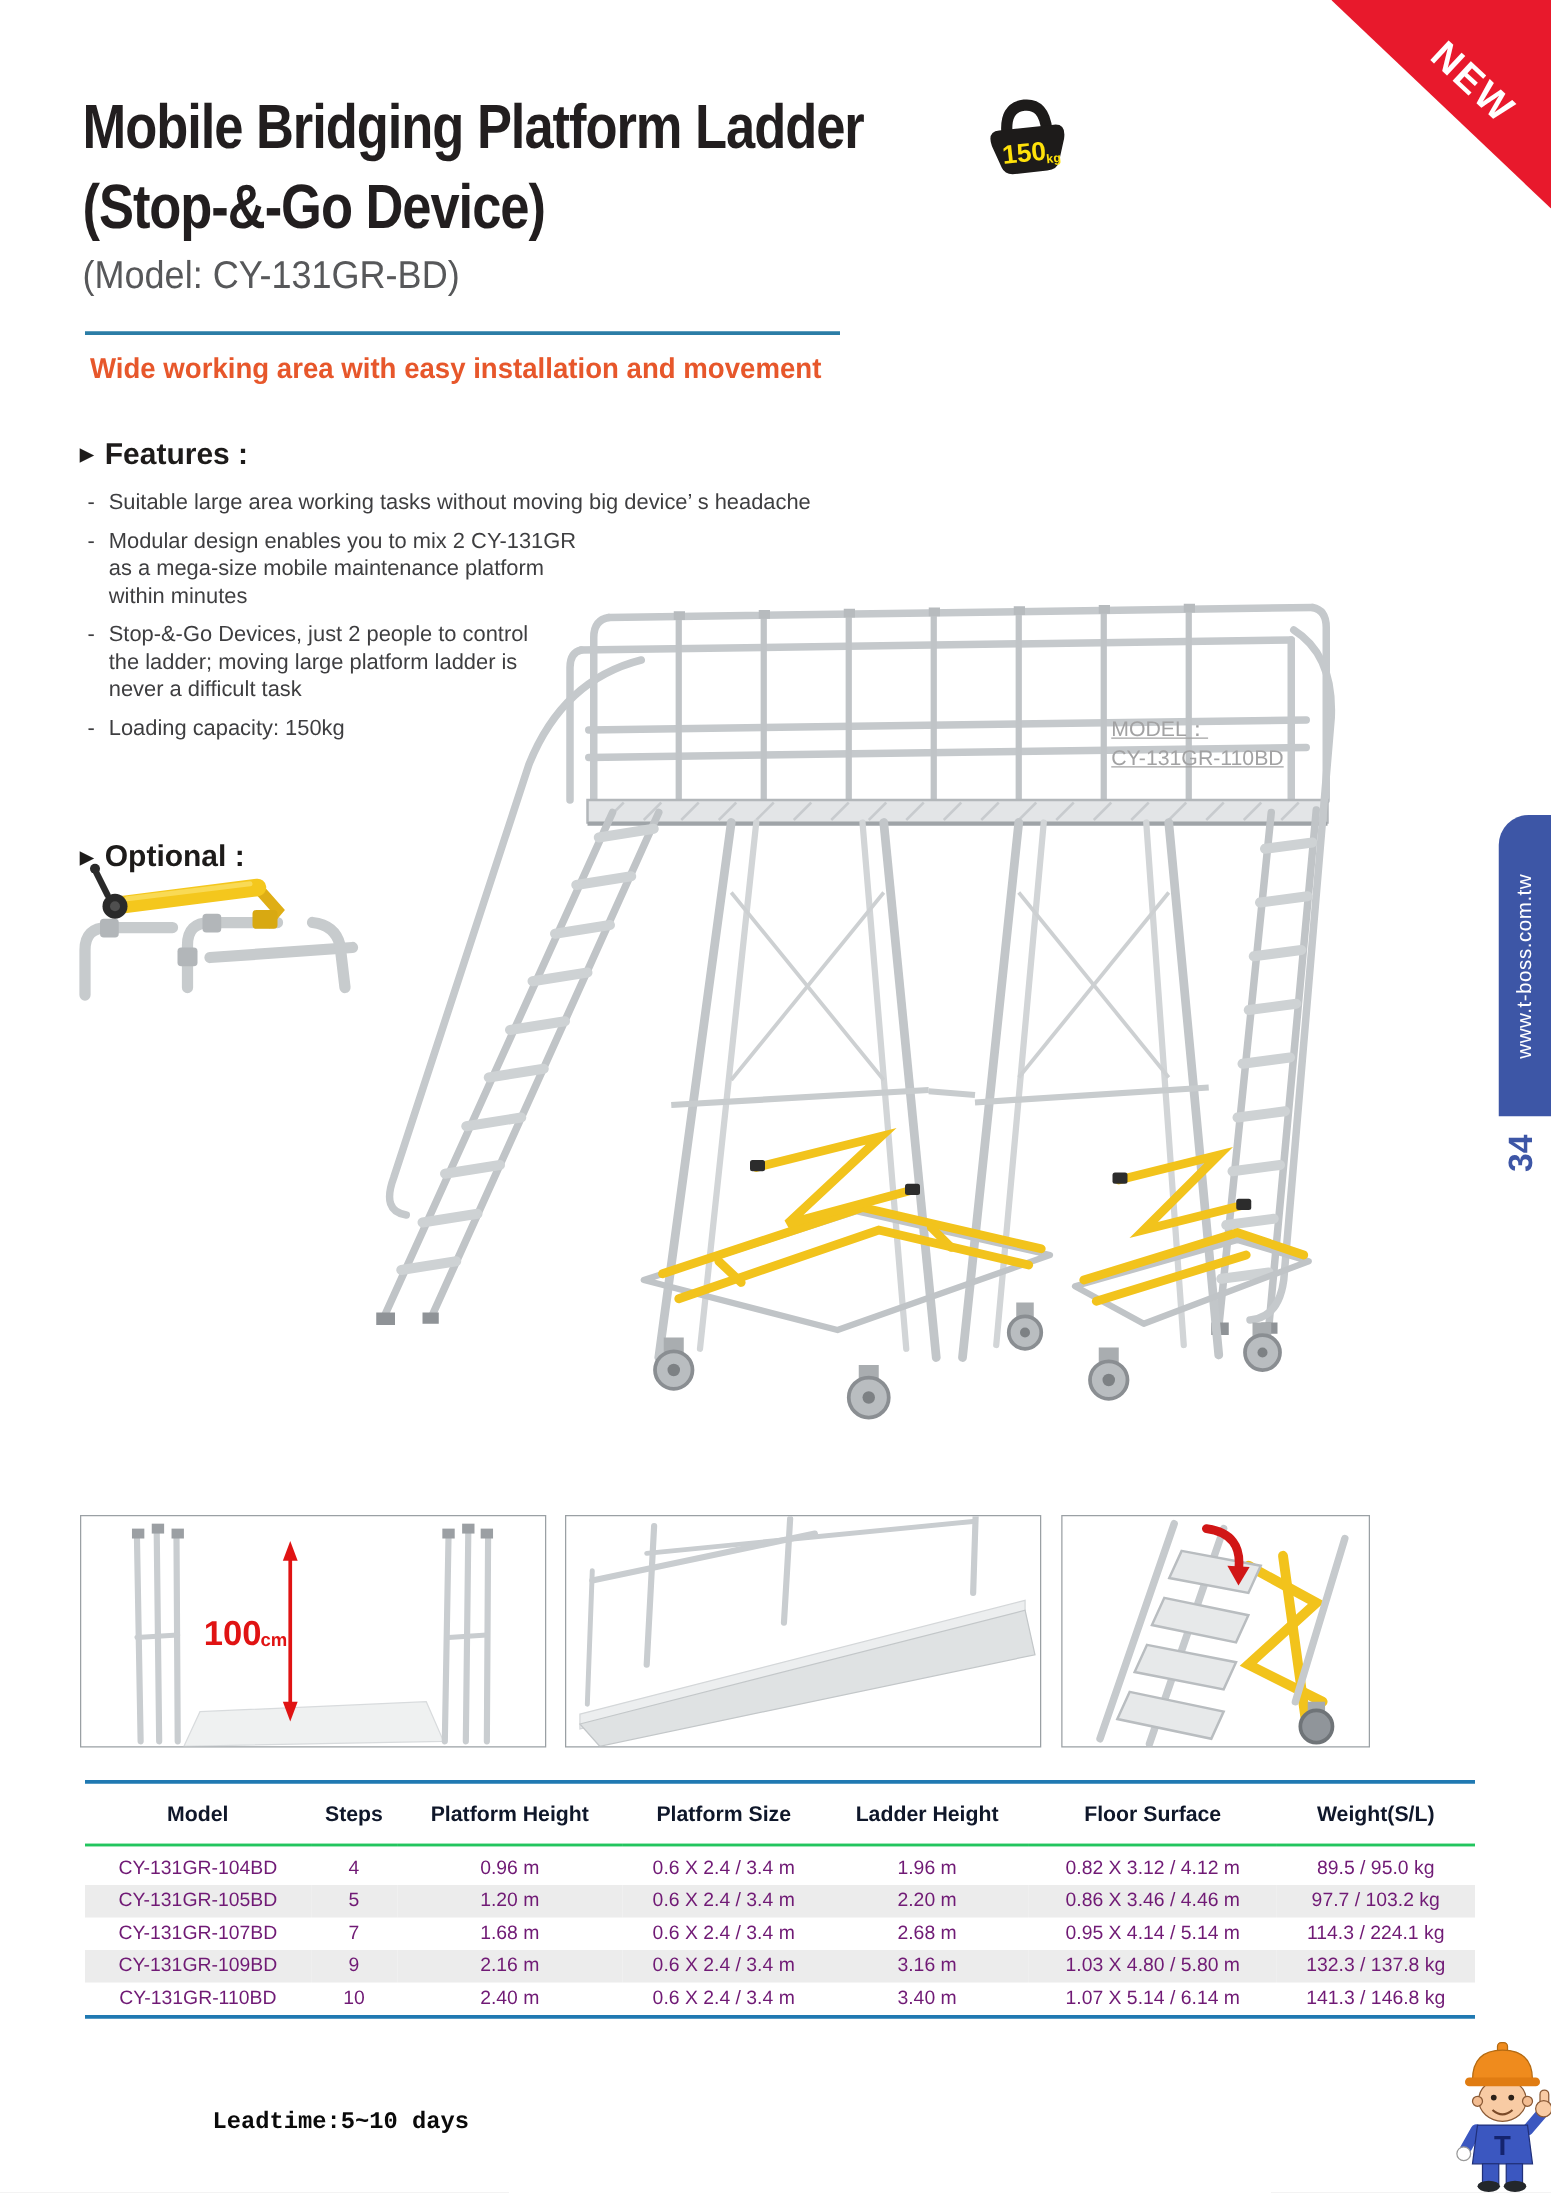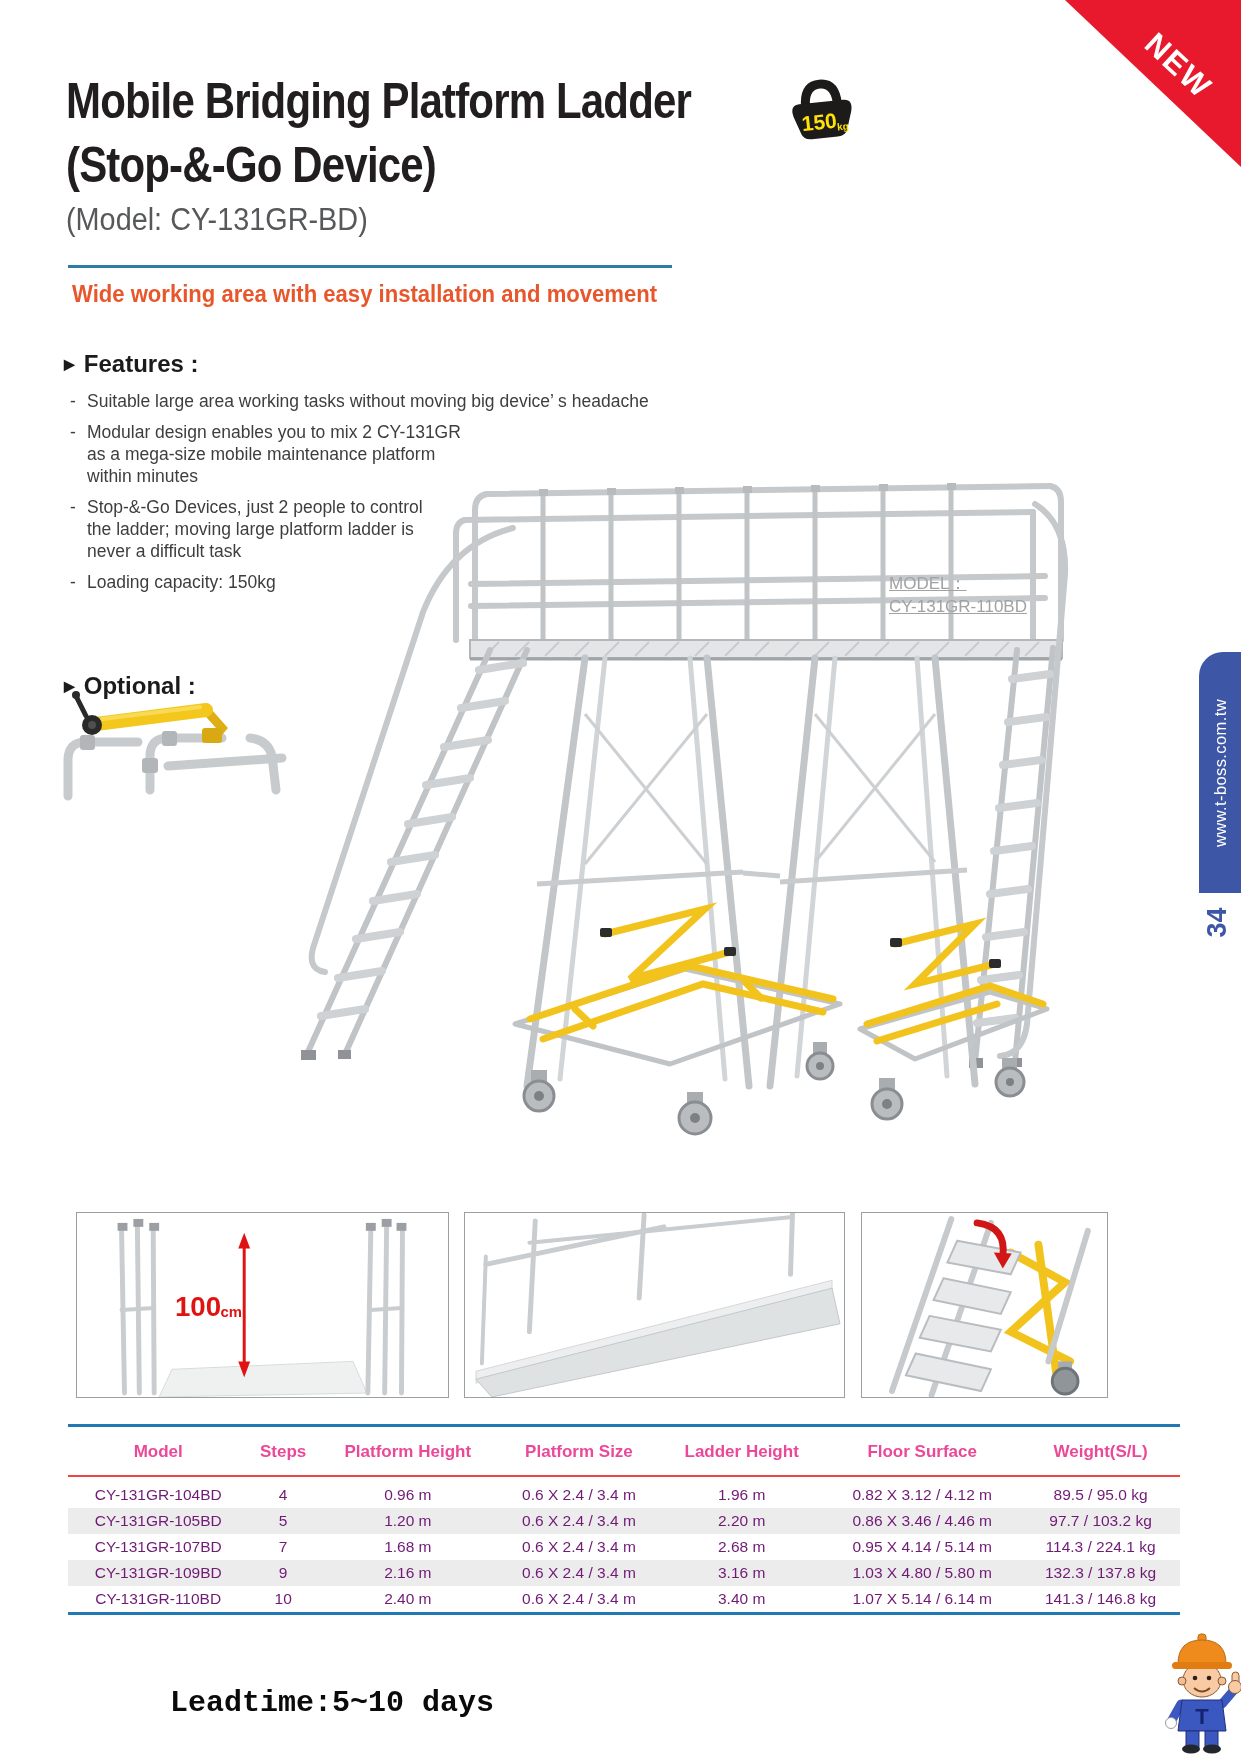--- a/index.html
+++ b/index.html
@@ -41,37 +41,37 @@
   .model-label { position:absolute; left:889px; top:572px; font-size:17px; line-height:23px; color:#a2a2a3;text-decoration:underline; }
   
   .side-tab { position:absolute; left:1199px; top:652px; width:42px; height:241px;
     background:#3d56a6; border-top-left-radius:24px; display:flex; align-items:center; justify-content:center; }
   .side-tab span { writing-mode:vertical-rl; transform:rotate(180deg); color:#ffffff;
     font-size:16.5px; letter-spacing:.4px; }
   .page-num { position:absolute; left:1188px; top:894px; width:58px; height:56px;
     display:flex; align-items:center; justify-content:center; }
   .page-num span { transform:rotate(-90deg); color:#3d56a6; font-size:27px; font-weight:700; }
   
-  .thumb { position:absolute; top:1212px; height:186px; border:1px solid #9aa0a4; background:#fff; box-sizing:border-box;margin-left:12px; }
+  .thumb { position:absolute; top:1212px; height:186px; border:1px solid #9aa0a4; background:#fff; box-sizing:border-box; }
   #thumb1 { left:64px;  width:373px; }
   #thumb2 { left:452px; width:381px; }
   #thumb3 { left:849px; width:247px; }
   .thumb svg { display:block; width:100%; height:100%; }
   
   .spec { position:absolute; left:68px; top:1424px; width:1112px;
     border-top:3px solid #2079b2; border-bottom:3px solid #2079b2; }
   .spec table { width:100%; border-collapse:collapse; }
-  .spec thead th { font-size:17px; font-weight:700; color:#ec4899;
-    padding:15px 2px 13px; border-bottom:2px solid #ef4444; text-align:center; }
+  .spec thead th { font-size:17px; font-weight:700; color:#0f172a;
+    padding:15px 2px 13px; border-bottom:2px solid #22c55e; text-align:center; }
   .spec tbody td { font-size:15.5px; color:#701a75; text-align:center; padding:4px 2px; }
   .spec tbody tr:first-child td { padding-top:9px; }
   .spec tbody tr:nth-child(even) { background:#ececec; }
   
   .leadtime { position:absolute; left:170px; top:1686px; color:#0a0a0a;
-    font-family:"Liberation Mono", monospace; font-weight:700; font-size:30px; }
+    font-family:"Liberation Mono", monospace; font-weight:700; font-size:19px; }
   .mascot { position:absolute; left:1162px; top:1628px; }
 </style>
 </head>
 <body>
 
 <div id="page">
 
   <div class="new-banner">
     <span>NEW</span>
   </div>

